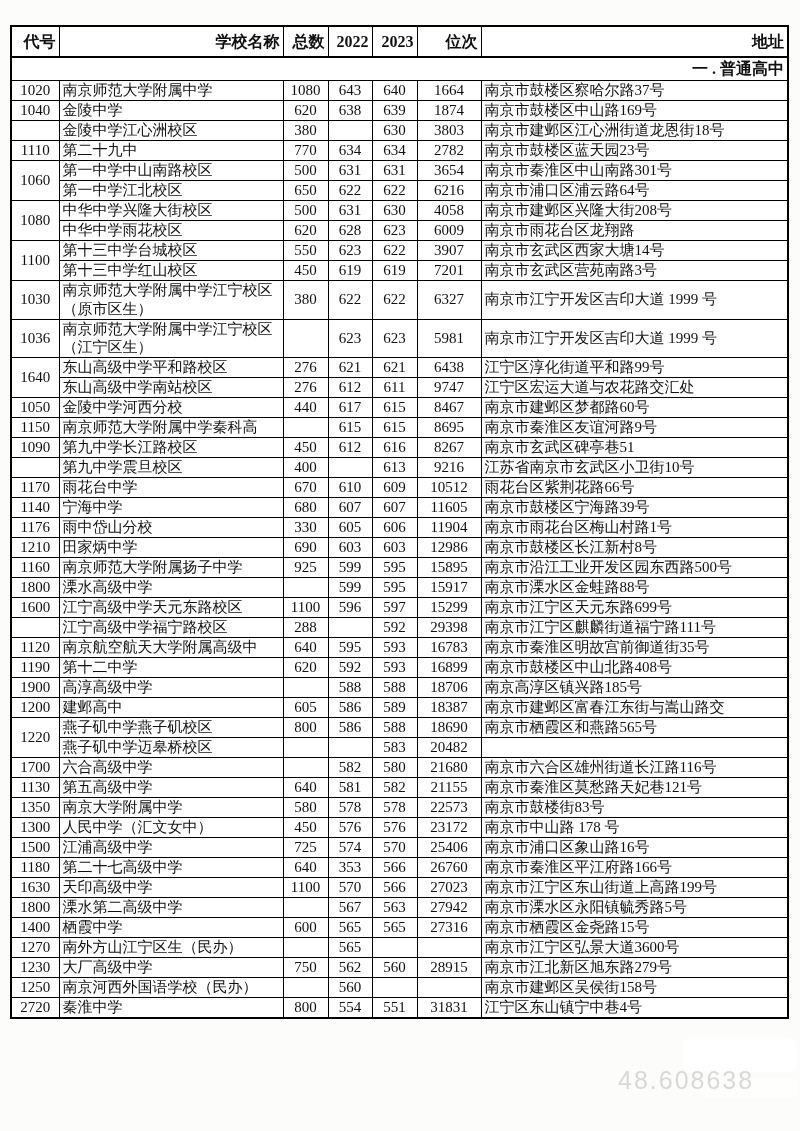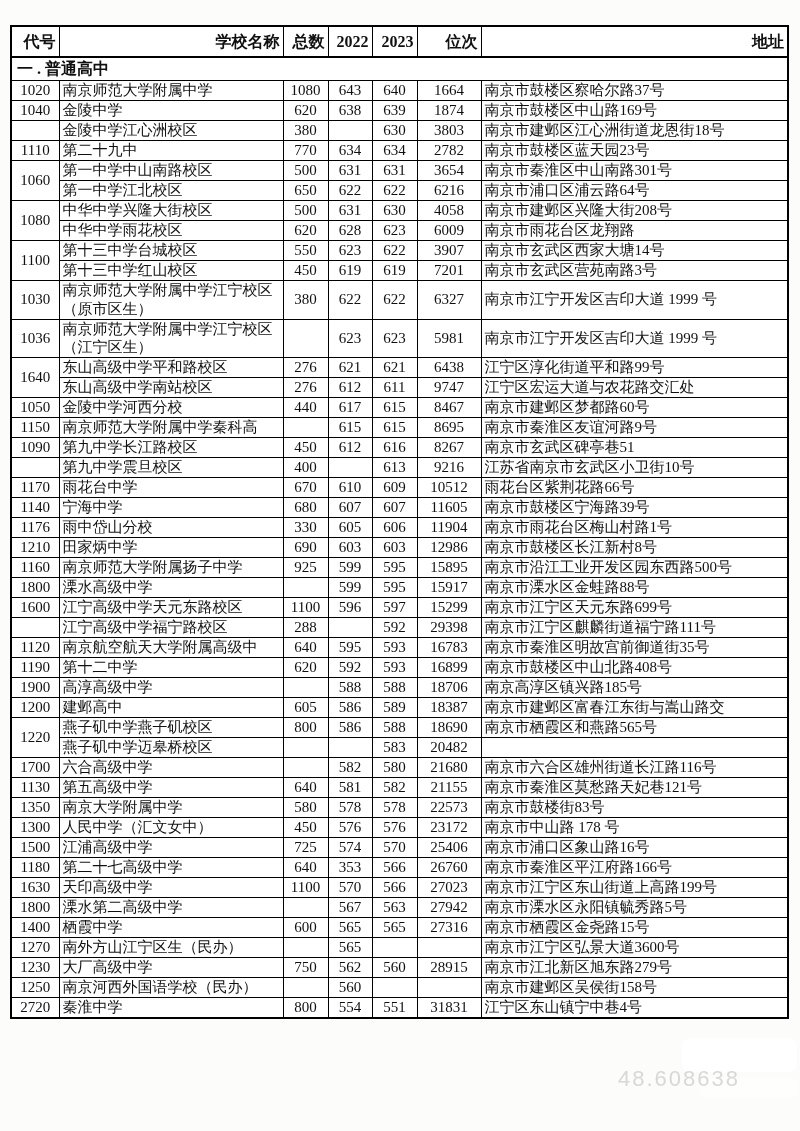--- a/index.html
+++ b/index.html
@@ -24,34 +24,34 @@
     vertical-align:middle;
   }
   thead th{
     font-size:16px;font-weight:bold;height:29px;text-align:right;
     border-bottom:2px solid #000;
   }
   tbody td{height:19px;}
   td.c{text-align:center;}
   td.l{text-align:left;}
   tr.section-row td{
-    font-weight:bold;font-size:16px;height:22px;text-align:left;padding-left:5px;
+    font-weight:bold;font-size:16px;height:22px;text-align:right;padding-left:5px;
     border-bottom:1px solid #000;
   }
   .wm-blob{
     position:absolute;left:682px;top:1038px;width:115px;height:34px;
     background:rgba(255,255,255,0.92);border-radius:8px;z-index:5;
   }
   .wm-blob2{
     position:absolute;left:700px;top:1078px;width:98px;height:20px;
     background:rgba(255,255,255,0.55);border-radius:6px;z-index:5;
   }
   .wm-text{
     position:absolute;left:618px;top:1066px;z-index:6;
-    font-size:22px;letter-spacing:2px;
+    font-size:25px;letter-spacing:2px;
     color:rgba(185,185,185,0.55);
     font-family:"Liberation Sans","DejaVu Sans",sans-serif;
     text-align:right;
   }
 </style>
 </head>
 <body>
 
 <div class="page">
   <table class="school-table">

